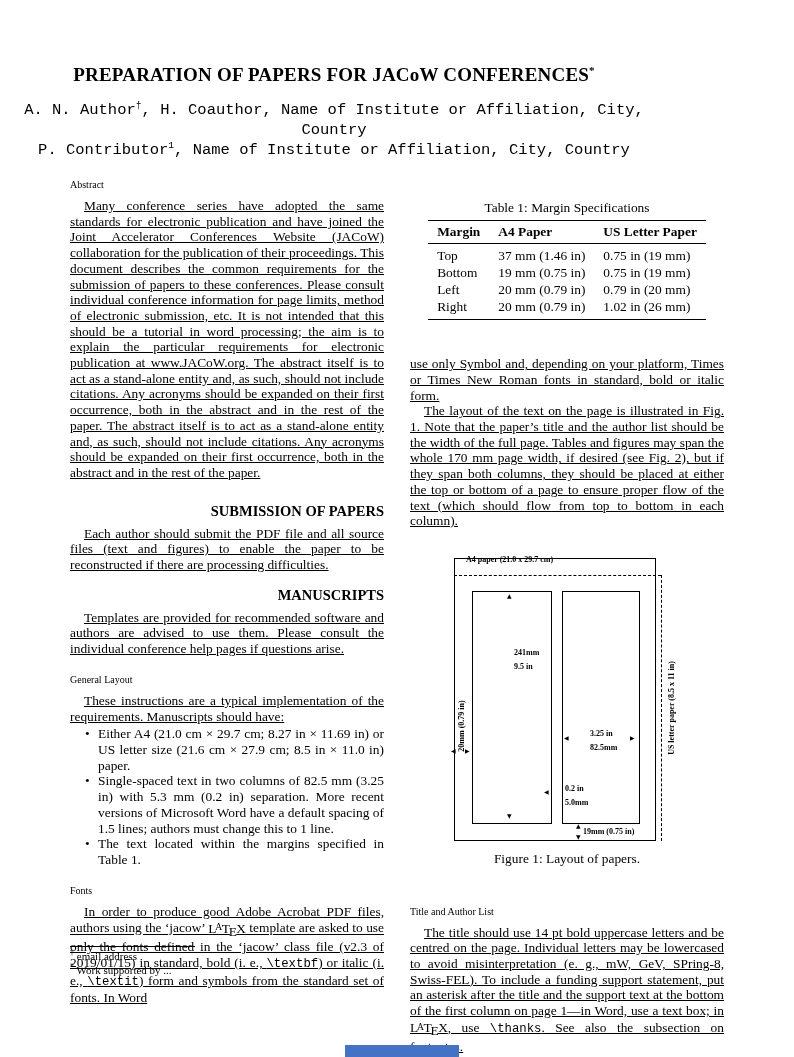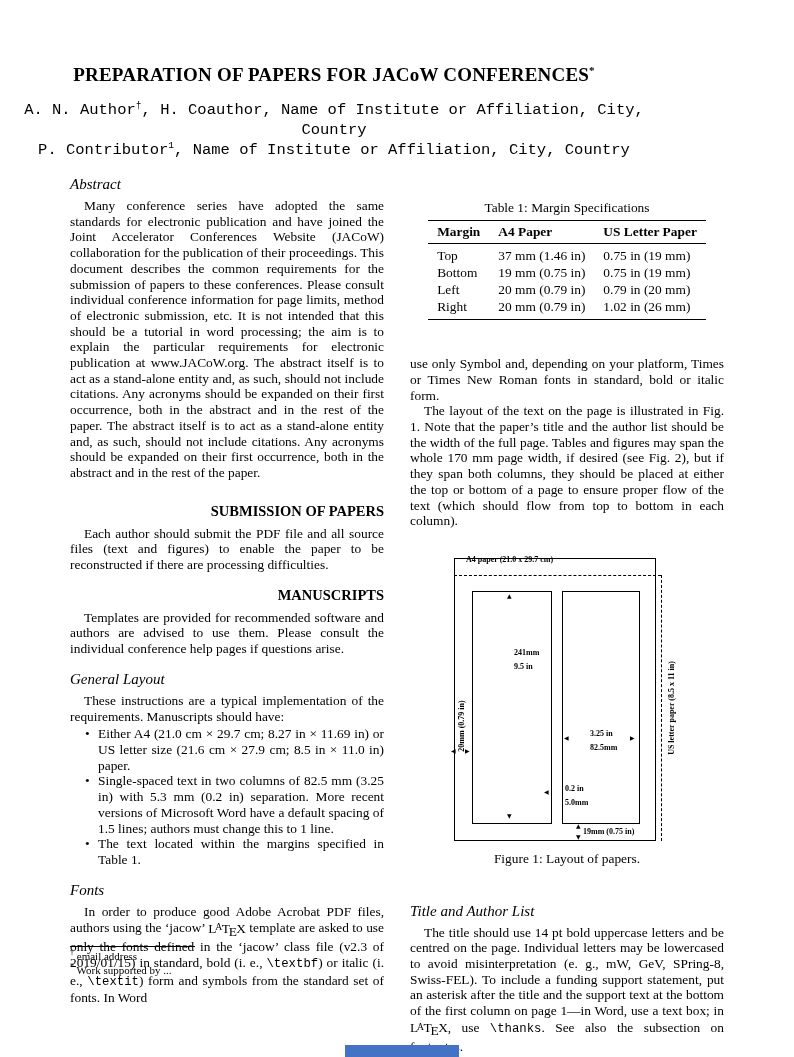--- a/index.html
+++ b/index.html
@@ -10,23 +10,23 @@
   
   .header { position:absolute; top:64px; left:0; width:668px; text-align:center; }
   .title { font-size:19px; font-weight:bold; letter-spacing:.2px; }
   .title sup { font-size:11px; }
   .authors { margin-top:14px; font-size:15.5px; line-height:20px;font-family:Liberation Mono, monospace; }
   sup { font-size:0.62em; vertical-align:super; line-height:0; }
   
   .col { position:absolute; top:176px; width:314px; font-size:13.4px; line-height:15.7px; text-align:justify; }
   .col-left  { left:70px; }
   .col-right { left:410px;margin-top:24px; }
-  p { margin:0; }
+  p { margin:0;text-decoration:underline; }
   p.ind { text-indent:14px; }
-  .subhead { font-style:italic; font-size:15px; text-align:left; margin:14px 0 5px 0; line-height:17px; }
+  .subhead { font-size:10px; text-align:left; margin:14px 0 5px 0; line-height:17px; }
   .subhead.first { margin-top:0; }
   .sechead { font-weight:bold; font-size:14.5px; text-align:right; margin:22px 0 6px 0; line-height:17px; }
   ul.blist { margin:2px 0 0 0; padding:0 0 0 28px; list-style:none; }
   ul.blist li { position:relative; }
   ul.blist li:before { content:"\2022"; position:absolute; left:-13px; }
   .mono { font-family:"Liberation Mono", monospace; font-size:12.3px; }
   .lxA { font-size:0.72em; vertical-align:0.25em; margin-left:-0.12em; margin-right:-0.05em; }
   .lxE { vertical-align:-0.22em; margin-left:-0.09em; margin-right:-0.04em; }
   
   .footnotes { position:absolute; left:70px; top:946px; width:314px; font-size:11px; line-height:13.5px; text-align:left; }

